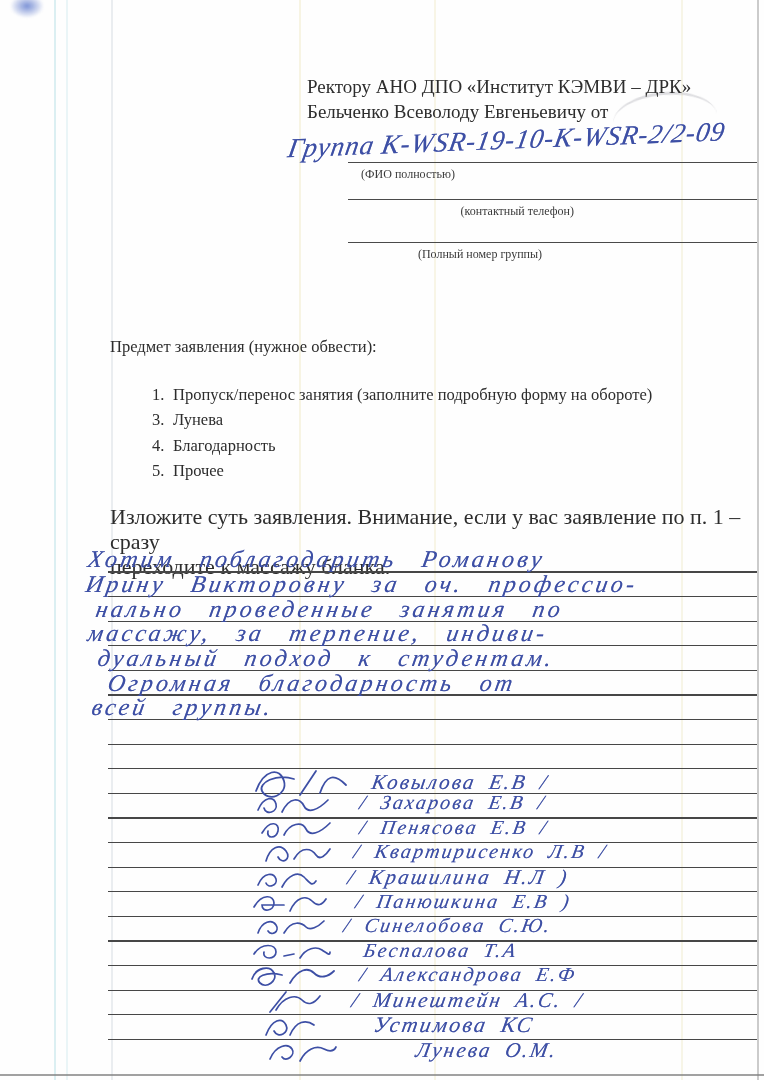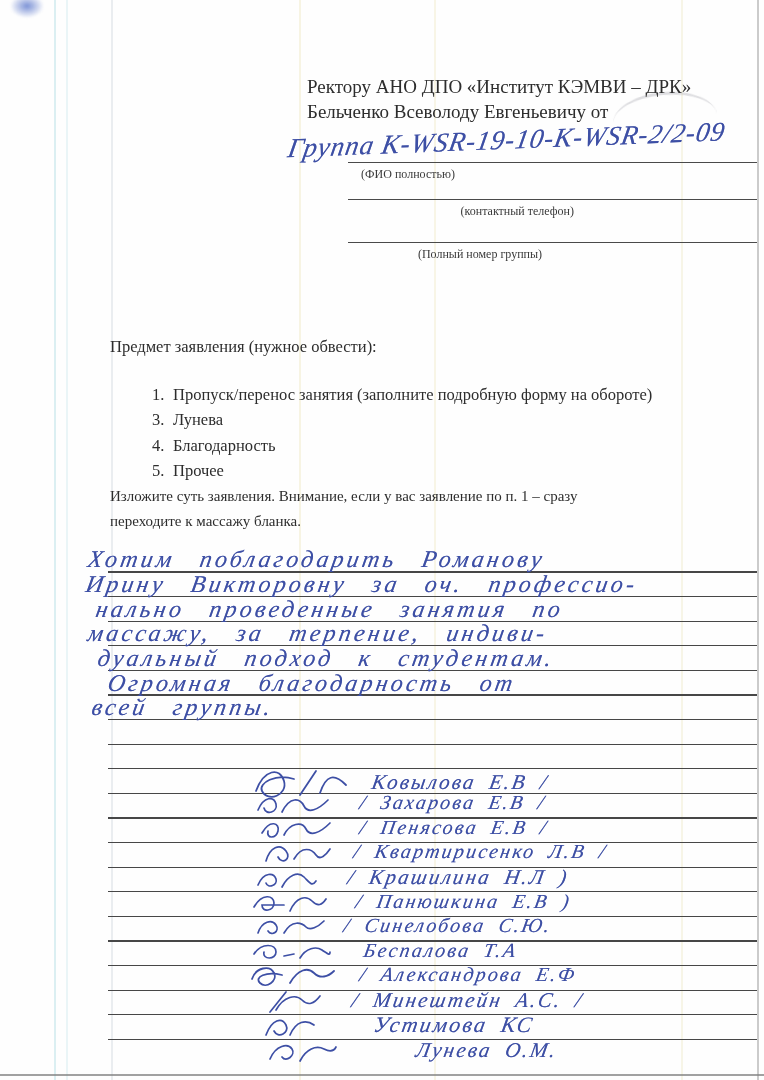--- a/index.html
+++ b/index.html
@@ -30,21 +30,21 @@
   .field-label{position:absolute;font-size:12px;color:#3a3a3a;text-align:center;}
   .label-f1{left:346px;top:167px;width:124px;}
   .label-f2{left:386px;top:204px;width:188px;text-align:right;}
   .label-f3{left:384px;top:247px;width:192px;}
   .doc-title{position:absolute;left:308px;top:280px;width:200px;text-align:center;
        font-size:21px;font-weight:bold;letter-spacing:.5px;}
   .subject-heading{position:absolute;left:110px;top:337px;font-size:16.5px;}
   .options{position:absolute;left:152px;top:361px;font-size:16.5px;line-height:25.4px;margin-top:21px;}
   .option{white-space:nowrap;}
   .option .num{display:inline-block;width:21px;}
-  .instruction{position:absolute;left:110px;top:484px;font-size:15px;line-height:25px;}
+  .instruction{position:absolute;left:110px;top:504px;font-size:22px;line-height:25px;}
 
   
   .ruled-lines{position:absolute;left:108px;top:548px;width:649px;height:492px;
        background:repeating-linear-gradient(to bottom,transparent 0,transparent 23.4px,#474747 23.4px,#474747 24.6px);}
 
   
   .ink{color:#3d4fa5;font-style:italic;letter-spacing:1px;text-shadow:0 0 .5px rgba(61,79,165,.6);}
   .hw-group{position:absolute;left:288px;top:124px;width:480px;font-size:27px;white-space:nowrap;
        transform:rotate(-2.2deg) skewX(-12deg);}
   .essay-row{position:absolute;height:25px;font-size:24px;line-height:24px;white-space:nowrap;

